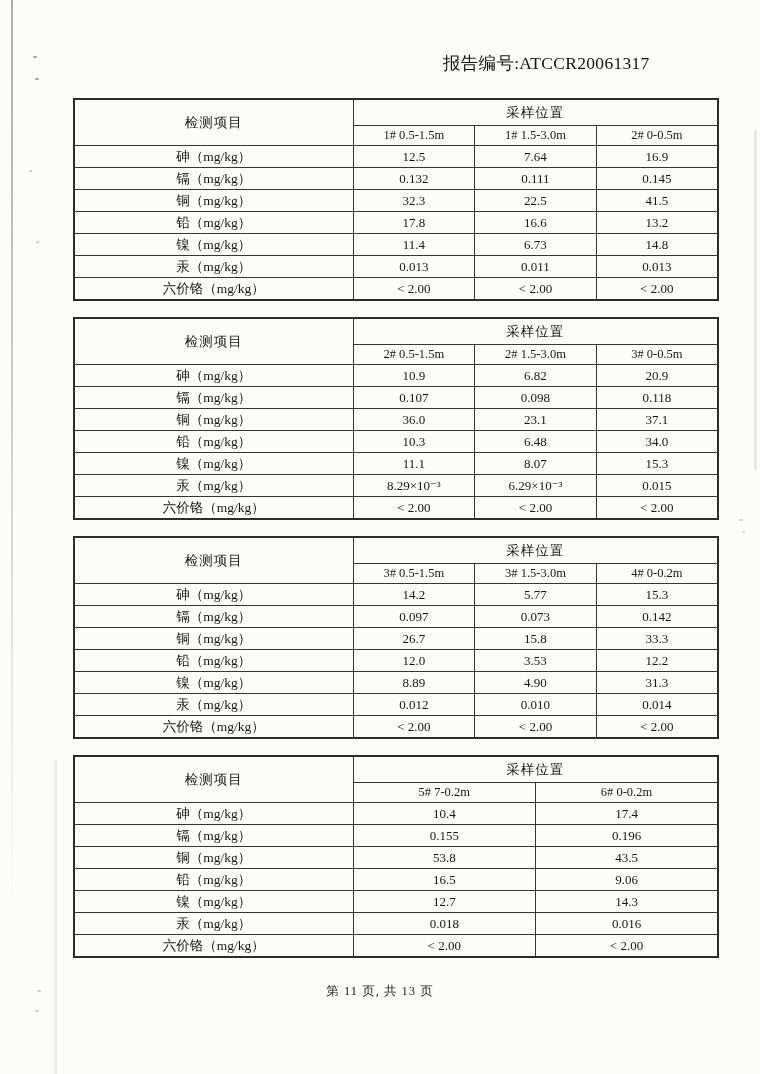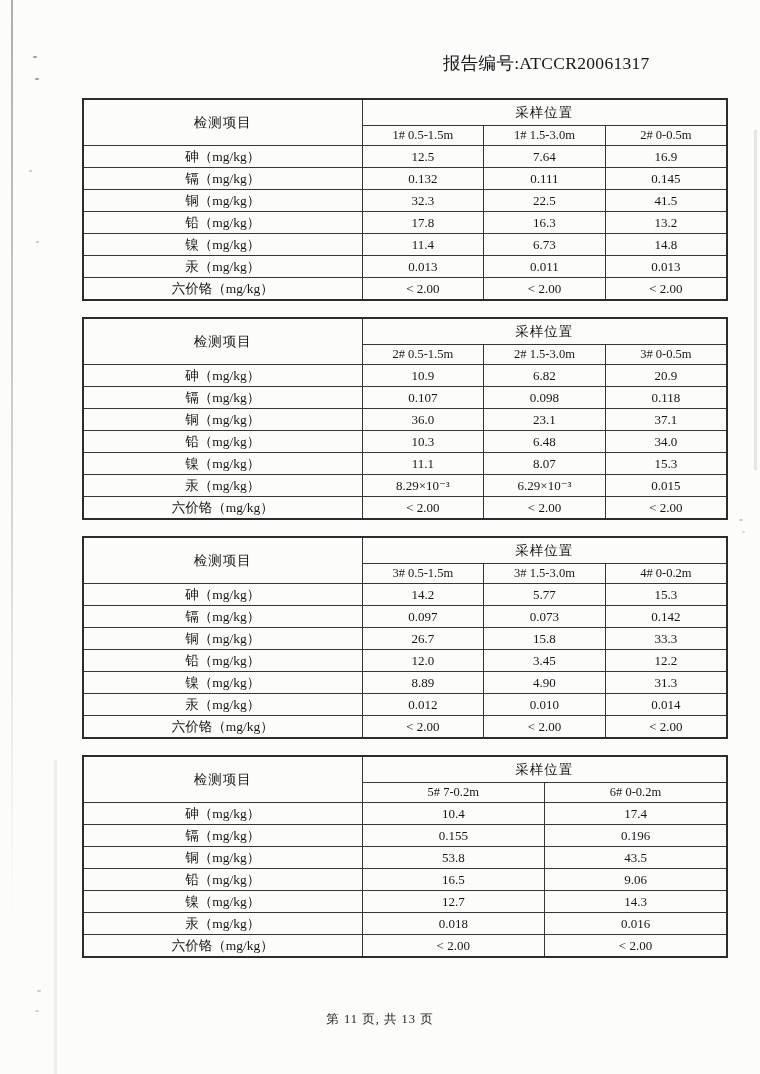--- a/index.html
+++ b/index.html
@@ -20,21 +20,21 @@
     position: absolute;
     left: 443px;
     top: 51px;
     font-size: 17.5px;
     letter-spacing: 0.3px;
     white-space: nowrap;
     color: #141414;
   }
   .tables-container {
     position: absolute;
-    left: 82px;
+    left: 73px;
     top: 98px;
     width: 646px;
   }
   table.report-table {
     width: 100%;
     border-collapse: collapse;
     table-layout: fixed;
     margin-bottom: 16px;
     border: 2px solid #2c2c2c;
   }
@@ -73,21 +73,20 @@
   }
   .page-footer {
     position: absolute;
     left: 0;
     top: 983px;
     width: 100%;
     text-align: center;
     font-size: 12.5px;
     letter-spacing: 1px;
     color: #1c1c1c;
-    margin-top: 28px;
   }
   
   .scan-line-left {
     position: absolute;
     left: 11px; top: 0;
     width: 2px; height: 930px;
     background: linear-gradient(to bottom,
       rgba(110,110,110,0.55) 0%,
       rgba(140,140,140,0.35) 55%,
       rgba(170,170,170,0.12) 85%,
@@ -160,21 +159,21 @@
           </tr>
           <tr>
             <td class="row-label">铜（mg/kg）</td>
             <td>32.3</td>
             <td>22.5</td>
             <td>41.5</td>
           </tr>
           <tr>
             <td class="row-label">铅（mg/kg）</td>
             <td>17.8</td>
-            <td>16.3</td>
+            <td>16.6</td>
             <td>13.2</td>
           </tr>
           <tr>
             <td class="row-label">镍（mg/kg）</td>
             <td>11.4</td>
             <td>6.73</td>
             <td>14.8</td>
           </tr>
           <tr>
             <td class="row-label">汞（mg/kg）</td>
@@ -286,21 +285,21 @@
           </tr>
           <tr>
             <td class="row-label">铜（mg/kg）</td>
             <td>26.7</td>
             <td>15.8</td>
             <td>33.3</td>
           </tr>
           <tr>
             <td class="row-label">铅（mg/kg）</td>
             <td>12.0</td>
-            <td>3.45</td>
+            <td>3.53</td>
             <td>12.2</td>
           </tr>
           <tr>
             <td class="row-label">镍（mg/kg）</td>
             <td>8.89</td>
             <td>4.90</td>
             <td>31.3</td>
           </tr>
           <tr>
             <td class="row-label">汞（mg/kg）</td>

